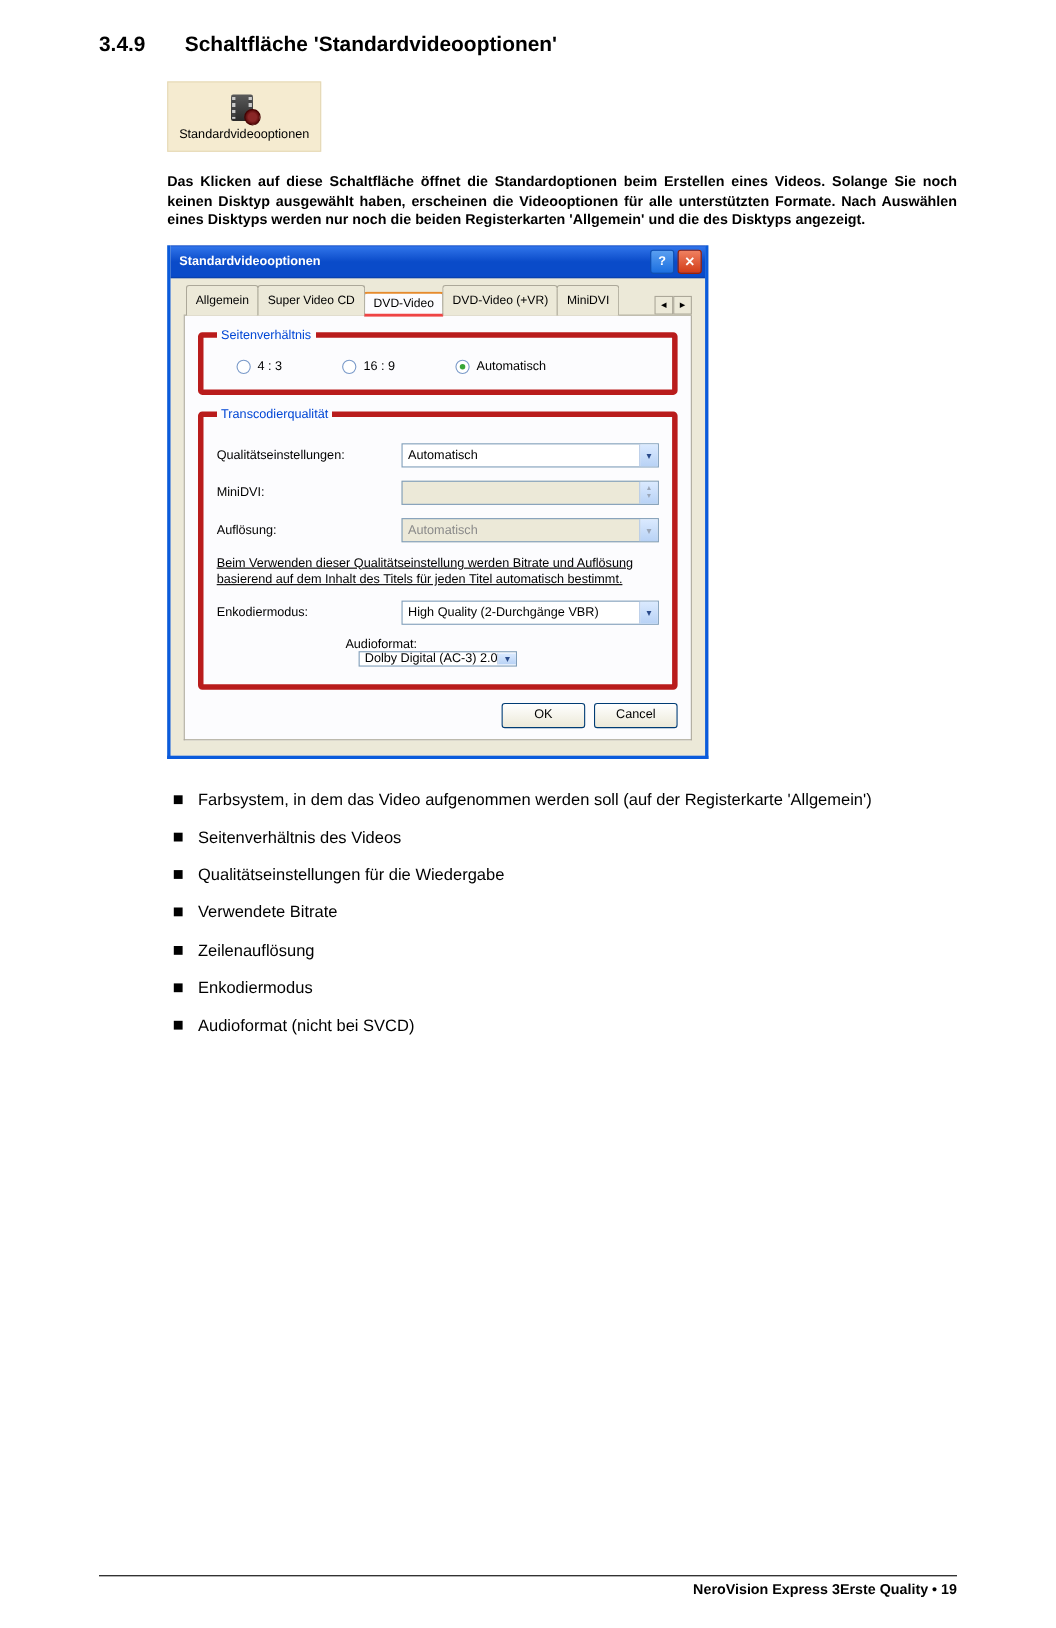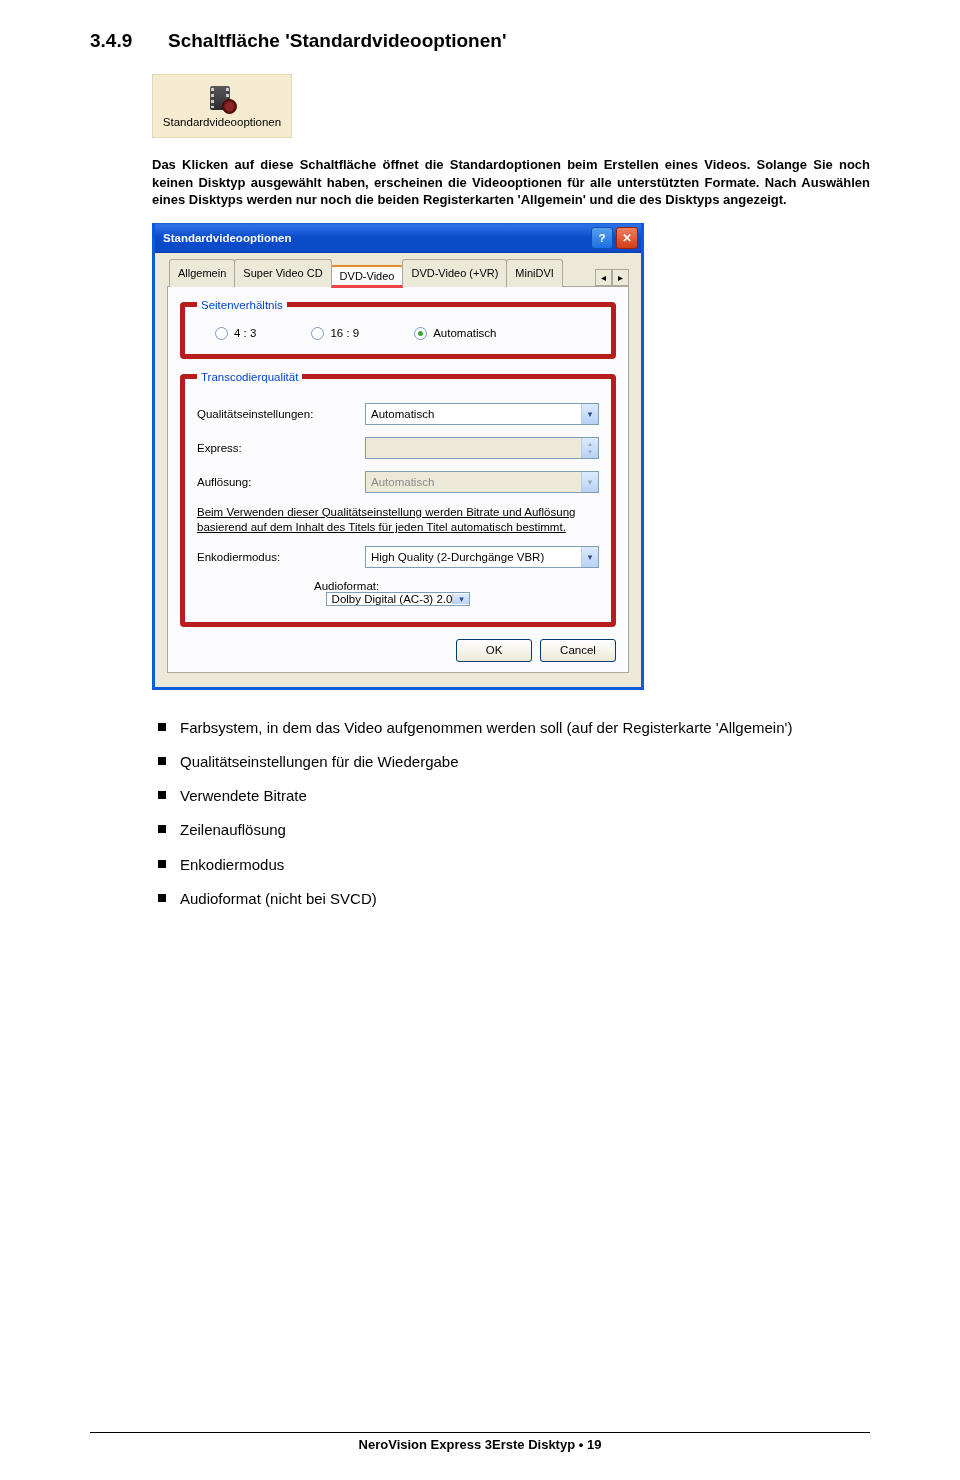--- a/index.html
+++ b/index.html
@@ -173,21 +173,21 @@
     text-align: justify;
   }
   ul.bullets li::before {
     content:""; position:absolute; left:6px; top:5px;
     width:8px; height:8px; background:#000;
   }
   
   .footer {
     position:absolute; left:90px; right:90px; bottom:28px;
     border-top:1px solid #000; padding-top:4px;
-    display:flex; justify-content:center;
+    display:flex; justify-content:flex-end;
     font-size:13px; font-weight:bold;
   }
   .footer .dot { font-weight:bold; }
 </style>
 </head>
 <body>
 
 
 
 <h2 class="section-heading">
@@ -253,21 +253,21 @@
 
         <div class="form-row">
           <span class="flabel">Qualitätseinstellungen:</span>
           <div class="combo">
             <span>Automatisch</span>
             <span class="arrow">▾</span>
           </div>
         </div>
 
         <div class="form-row">
-          <span class="flabel">Express:</span>
+          <span class="flabel">MiniDVI:</span>
           <div class="spinner disabled">
             <span></span>
             <span class="spins">
                 <span>▴</span>
                 <span>▾</span>
               </span>
           </div>
         </div>
 
         <div class="form-row">
@@ -304,30 +304,31 @@
         <div class="btn">
             <span>Cancel</span>
           </div>
       </div>
     </div>
   </div>
 </div>
 
 <ul class="bullets">
   <li>Farbsystem, in dem das Video aufgenommen werden soll (auf der Registerkarte 'Allgemein')</li>
+  <li>Seitenverhältnis des Videos</li>
   <li>Qualitätseinstellungen für die Wiedergabe</li>
   <li>Verwendete Bitrate</li>
   <li>Zeilenauflösung</li>
   <li>Enkodiermodus</li>
   <li>Audioformat (nicht bei SVCD)</li>
 </ul>
 
 <div class="footer">
   <span>NeroVision Express 3</span>
   <span>
-    <span>Erste Disktyp</span>
+    <span>Erste Quality</span>
     <span class="dot"> • </span>
     <span>19</span>
   </span>
 </div>
 
 
 
 
 </body></html>

